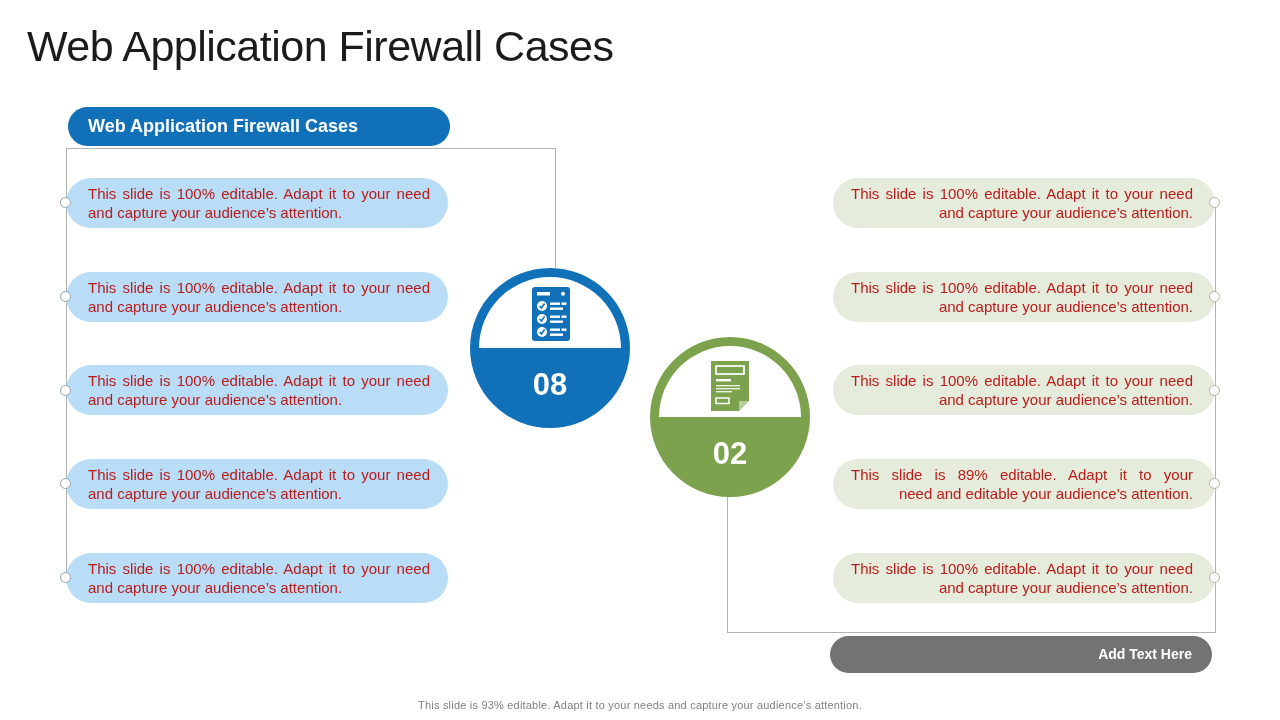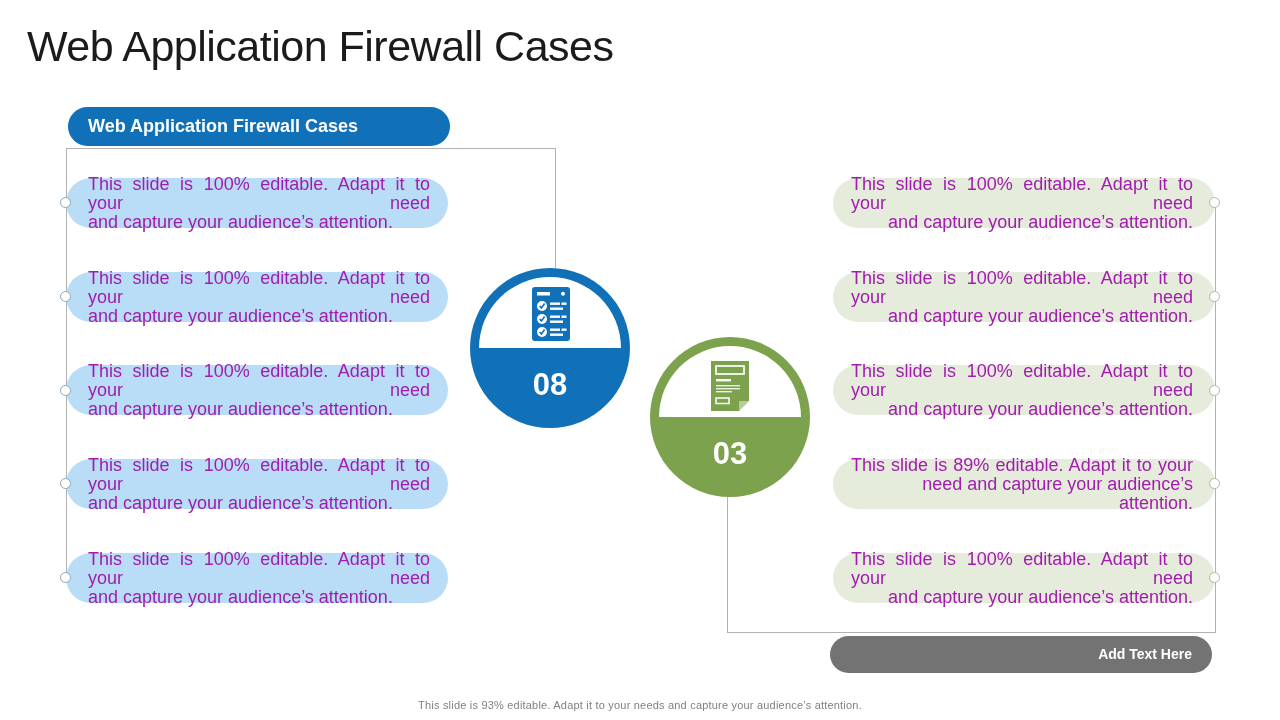--- a/index.html
+++ b/index.html
@@ -18,21 +18,21 @@
   
   .header-pill{
     position:absolute;left:68px;top:107px;width:382px;height:39px;border-radius:20px;
     background:#1070b8;color:#ffffff;font-weight:700;font-size:18px;line-height:39px;
     padding-left:20px;box-sizing:border-box;z-index:3;
   }
   
   .bubble{
     position:absolute;width:382px;height:50px;border-radius:25px;box-sizing:border-box;
     display:flex;flex-direction:column;justify-content:center;
-    font-size:18px;line-height:19px;color:#a21caf;z-index:2;
+    font-size:15px;line-height:19px;color:#b91c1c;z-index:2;
   }
   .bubble.left{left:66px;background:#b9ddf6;padding:0 18px 0 22px;}
   .bubble.right{left:833px;background:#e6ecdb;padding:0 22px 0 18px;}
   .bubble .l1{display:block;text-align:justify;text-align-last:justify;}
   .bubble.left .l2{display:block;text-align:left;}
   .bubble.right .l2{display:block;text-align:right;}
   
   .marker{
     position:absolute;width:11px;height:11px;border-radius:50%;background:#ffffff;
     box-sizing:border-box;z-index:4;
@@ -114,21 +114,21 @@
   <div class="bubble right" style="top:272px;">
     <span class="l1">This slide is 100% editable. Adapt it to your need</span>
     <span class="l2">and capture your audience’s attention.</span>
   </div>
   <div class="bubble right" style="top:365px;">
     <span class="l1">This slide is 100% editable. Adapt it to your need</span>
     <span class="l2">and capture your audience’s attention.</span>
   </div>
   <div class="bubble right" style="top:459px;">
     <span class="l1">This slide is 89% editable. Adapt it to your</span>
-    <span class="l2">need and capture your audience’s attention.</span>
+    <span class="l2">need and editable your audience’s attention.</span>
   </div>
   <div class="bubble right" style="top:553px;">
     <span class="l1">This slide is 100% editable. Adapt it to your need</span>
     <span class="l2">and capture your audience’s attention.</span>
   </div>
 
   <div class="marker blue" style="top:197px;"></div>
   <div class="marker blue" style="top:291px;"></div>
   <div class="marker blue" style="top:385px;"></div>
   <div class="marker blue" style="top:478px;"></div>
@@ -184,20 +184,20 @@
         <path d="M0 0 H38 V40 L28 50 H0 Z" fill="#7ca24d"></path>
         <path d="M38 40 L28 50 V40 Z" fill="#ffffff" opacity="0.45"></path>
         <rect x="5" y="5" width="28" height="8" fill="none" stroke="#ffffff" stroke-width="1.7"></rect>
         <rect x="5" y="18" width="15" height="2.4" fill="#ffffff"></rect>
         <rect x="5" y="24" width="24" height="1.4" fill="#ffffff" opacity="0.85"></rect>
         <rect x="5" y="27" width="24" height="1.4" fill="#ffffff" opacity="0.85"></rect>
         <rect x="5" y="30" width="16" height="1.4" fill="#ffffff" opacity="0.85"></rect>
         <rect x="5" y="37" width="13" height="5.5" fill="none" stroke="#ffffff" stroke-width="1.5"></rect>
       </svg>
     </div>
-    <div class="num">03</div>
+    <div class="num">02</div>
   </div>
 
   <div class="add-pill">Add Text Here</div>
 
   <div class="footer">This slide is 93% editable. Adapt it to your needs and capture your audience’s attention.</div>
 
 </div>
 
 </body></html>

